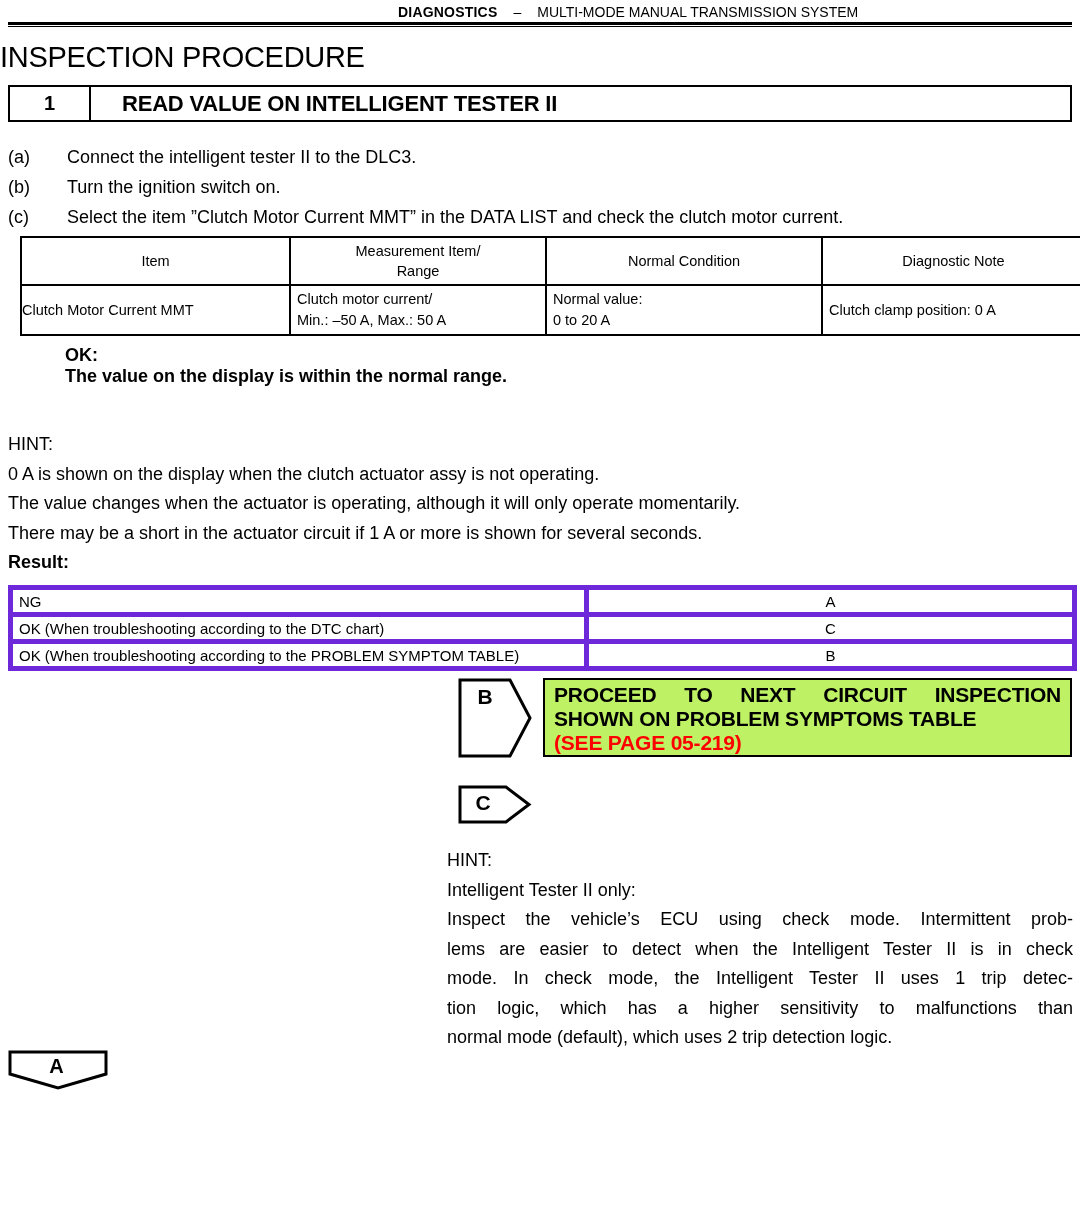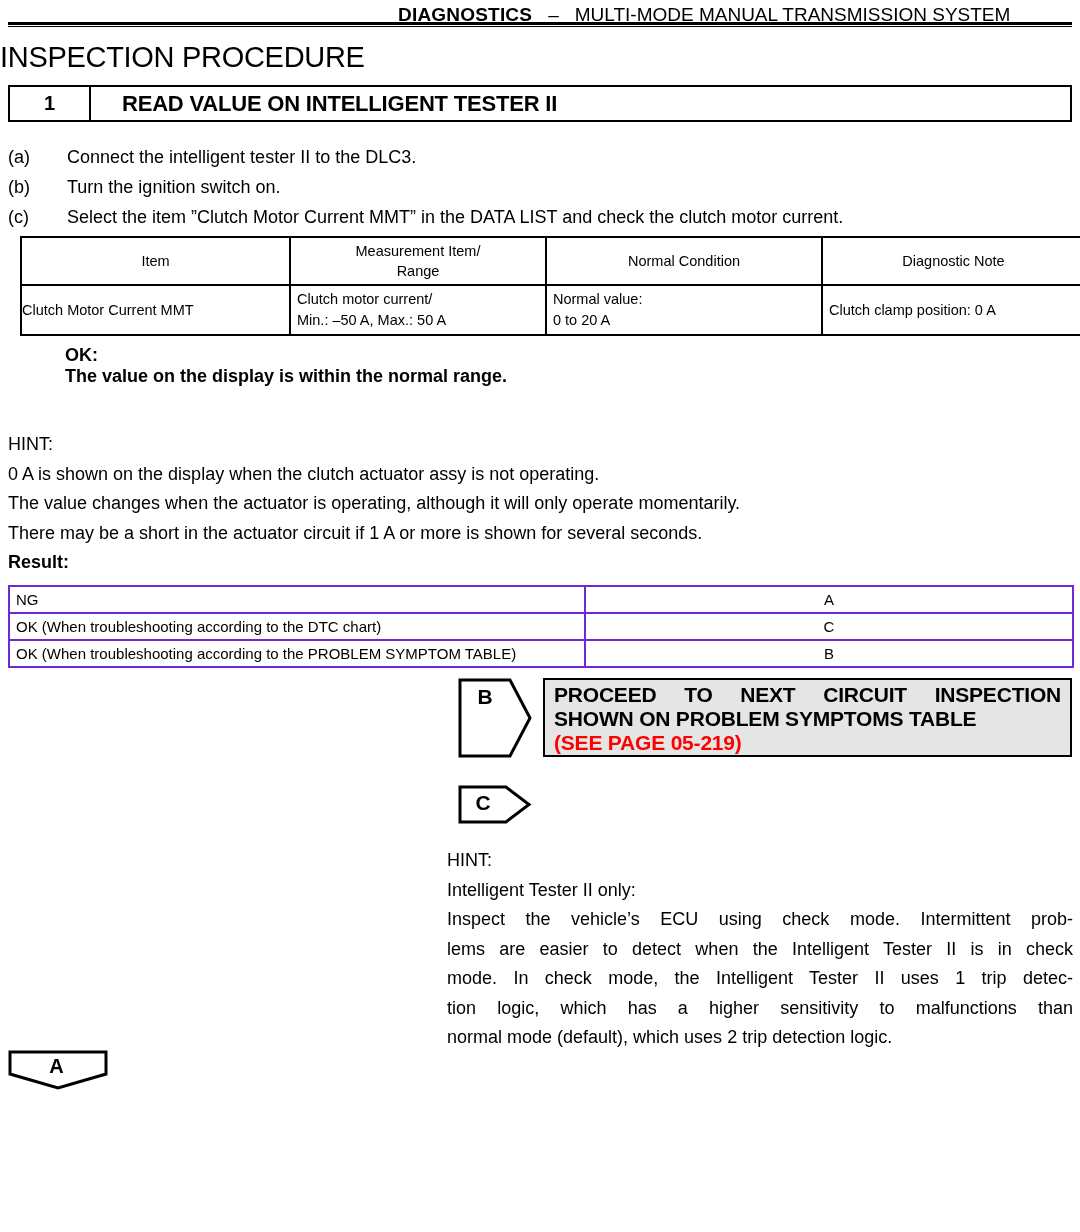--- a/index.html
+++ b/index.html
@@ -2,21 +2,21 @@
 <html><head>
 <meta charset="utf-8">
 <style>
   * { margin:0; padding:0; box-sizing:border-box; }
   html,body { background:#fff; }
   #page {
     position:relative; width:1080px; height:1232px; background:#ffffff;
     color:#000; font-family:"Liberation Sans", sans-serif; overflow:hidden;
   }
   
-  .running-header { position:absolute; top:4px; left:398px; font-size:19px; white-space:nowrap; }
+  .running-header { position:absolute; top:4px; left:398px; font-size:14px; white-space:nowrap; }
   .rh-section { font-weight:bold; letter-spacing:0.2px; }
   .rh-dash { display:inline-block; margin:0 16px; }
   .rule { position:absolute; top:22px; left:8px; width:1064px; }
   .rule-thick { height:3px; background:#000; }
   .rule-gap { height:1px; }
   .rule-thin { height:1px; background:#000; }
   
   .page-title { position:absolute; top:41px; left:0; font-size:29px; font-weight:normal; letter-spacing:-0.3px; }
   
   .step-box { position:absolute; top:85px; left:8px; width:1064px; height:37px; border:2px solid #000; display:flex; }
@@ -38,29 +38,29 @@
   .cell-left { text-align:left; padding-left:6px; }
   
   .ok-block { position:absolute; top:345px; left:65px; font-size:18px; font-weight:bold; }
   .ok-label { }
   
   .hint-block { position:absolute; top:430px; left:8px; font-size:18px; line-height:29.5px; }
   .result-label { font-weight:bold; }
   
   .t2wrap { position:absolute; top:585px; left:8px; }
   .rtable { width:1064px; }
-  .rtable td { border:2px solid #6d28d9; font-size:15px; height:27px; padding:1px 6px;margin-left:41px; }
+  .rtable td { border:5px solid #6d28d9; font-size:15px; height:27px; padding:1px 6px;margin-left:41px; }
   .rtable .rcond { text-align:left; }
   .rtable .ract { text-align:center; }
   
   .conn-arrow { position:absolute; left:458px; }
   .conn-label { position:absolute; font-size:21px; font-weight:bold; text-align:center; }
   .b-arrow { top:678px; }
   .b-label { left:458px; top:685px; width:54px; }
-  .conn-box { position:absolute; left:543px; width:529px; border:2px solid #000; background:#e5e5e5; }
+  .conn-box { position:absolute; left:543px; width:529px; border:2px solid #000; background:#bef264; }
   .b-box { top:678px; height:79px; padding:3px 9px 0 9px; font-size:21px; font-weight:bold; line-height:24px; letter-spacing:-0.2px; }
   .justify-last { text-align:justify; text-align-last:justify; }
   .red-text { color:#ff0000; }
   .c-arrow { top:785px; }
   .c-label { left:458px; top:791px; width:50px; }
   .c-box { top:785px; height:39px; font-size:21px; font-weight:bold; line-height:34px; padding-left:12px; letter-spacing:-0.2px; }
   
   .hint2 { position:absolute; top:846px; left:447px; width:626px; font-size:18px; line-height:29.5px; }
   .h2line { text-align:justify; text-align-last:justify; }
   .h2line-last { text-align:left; }

